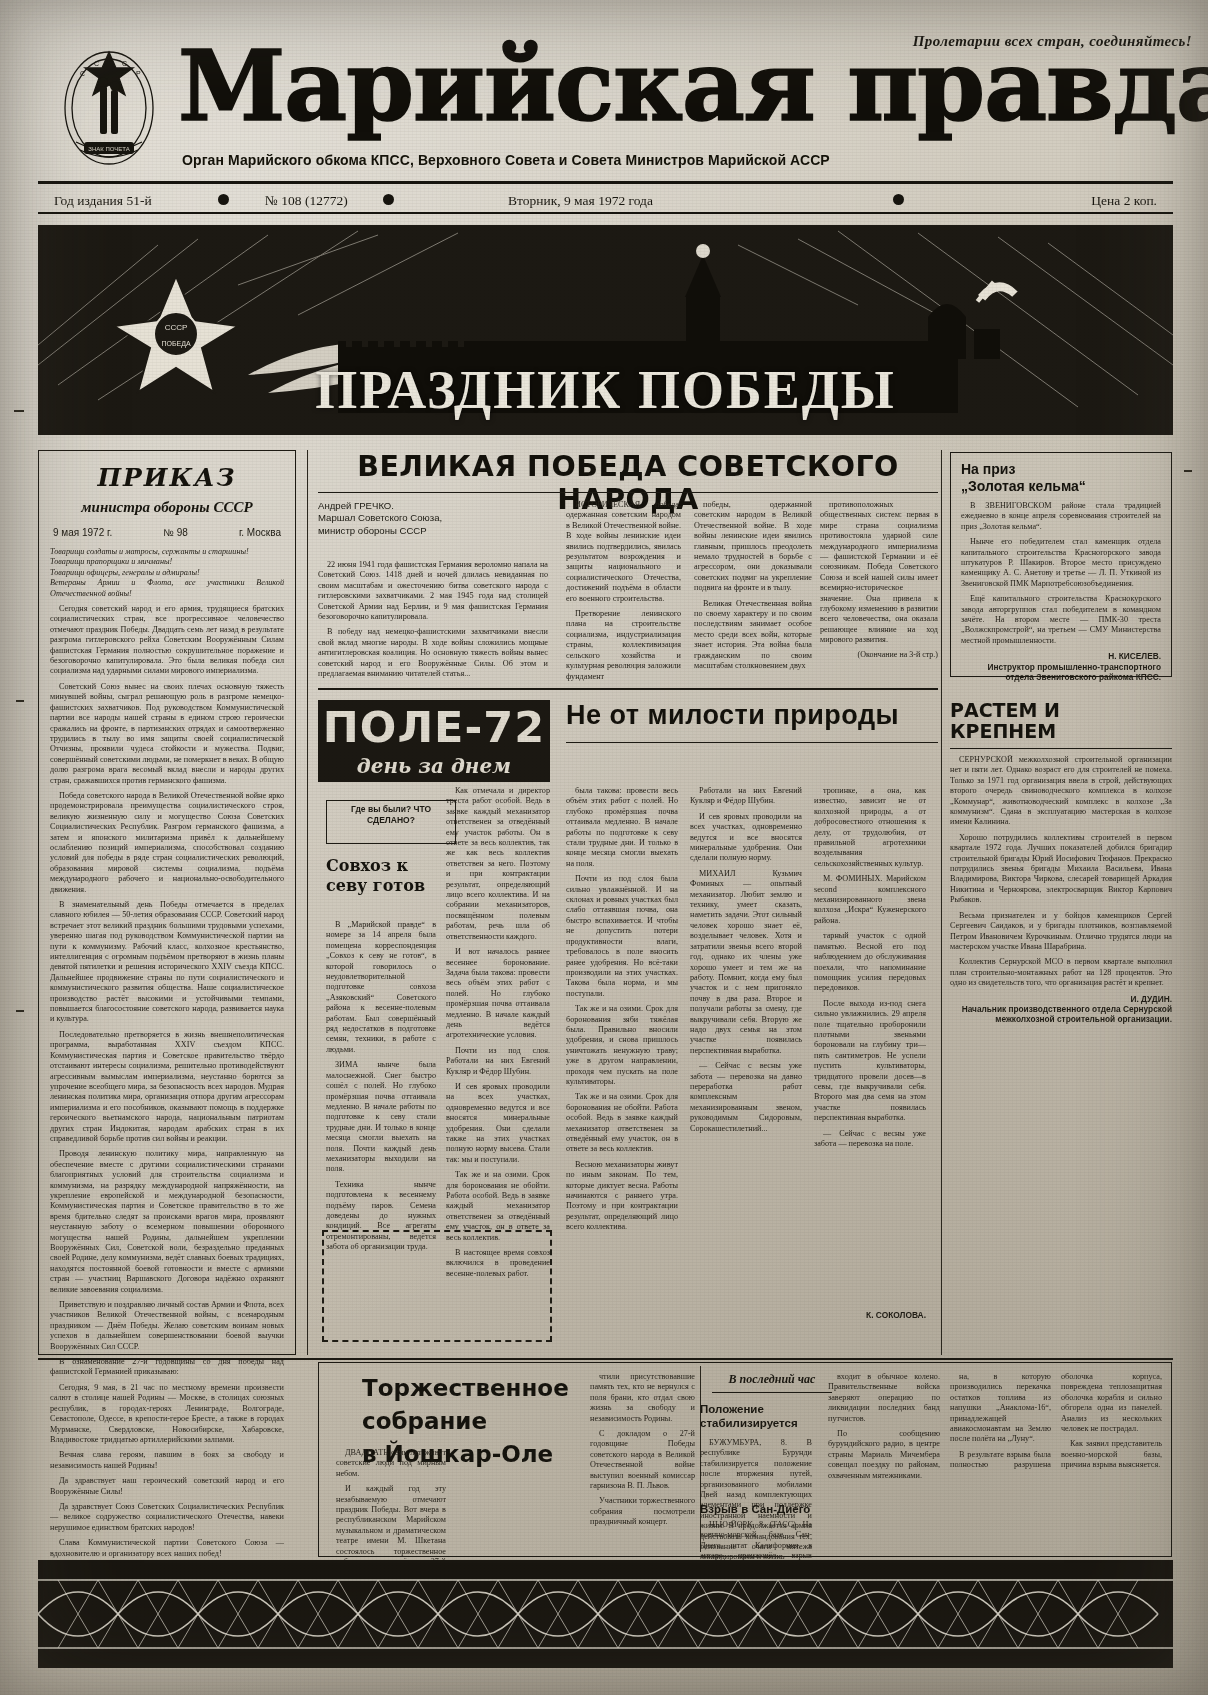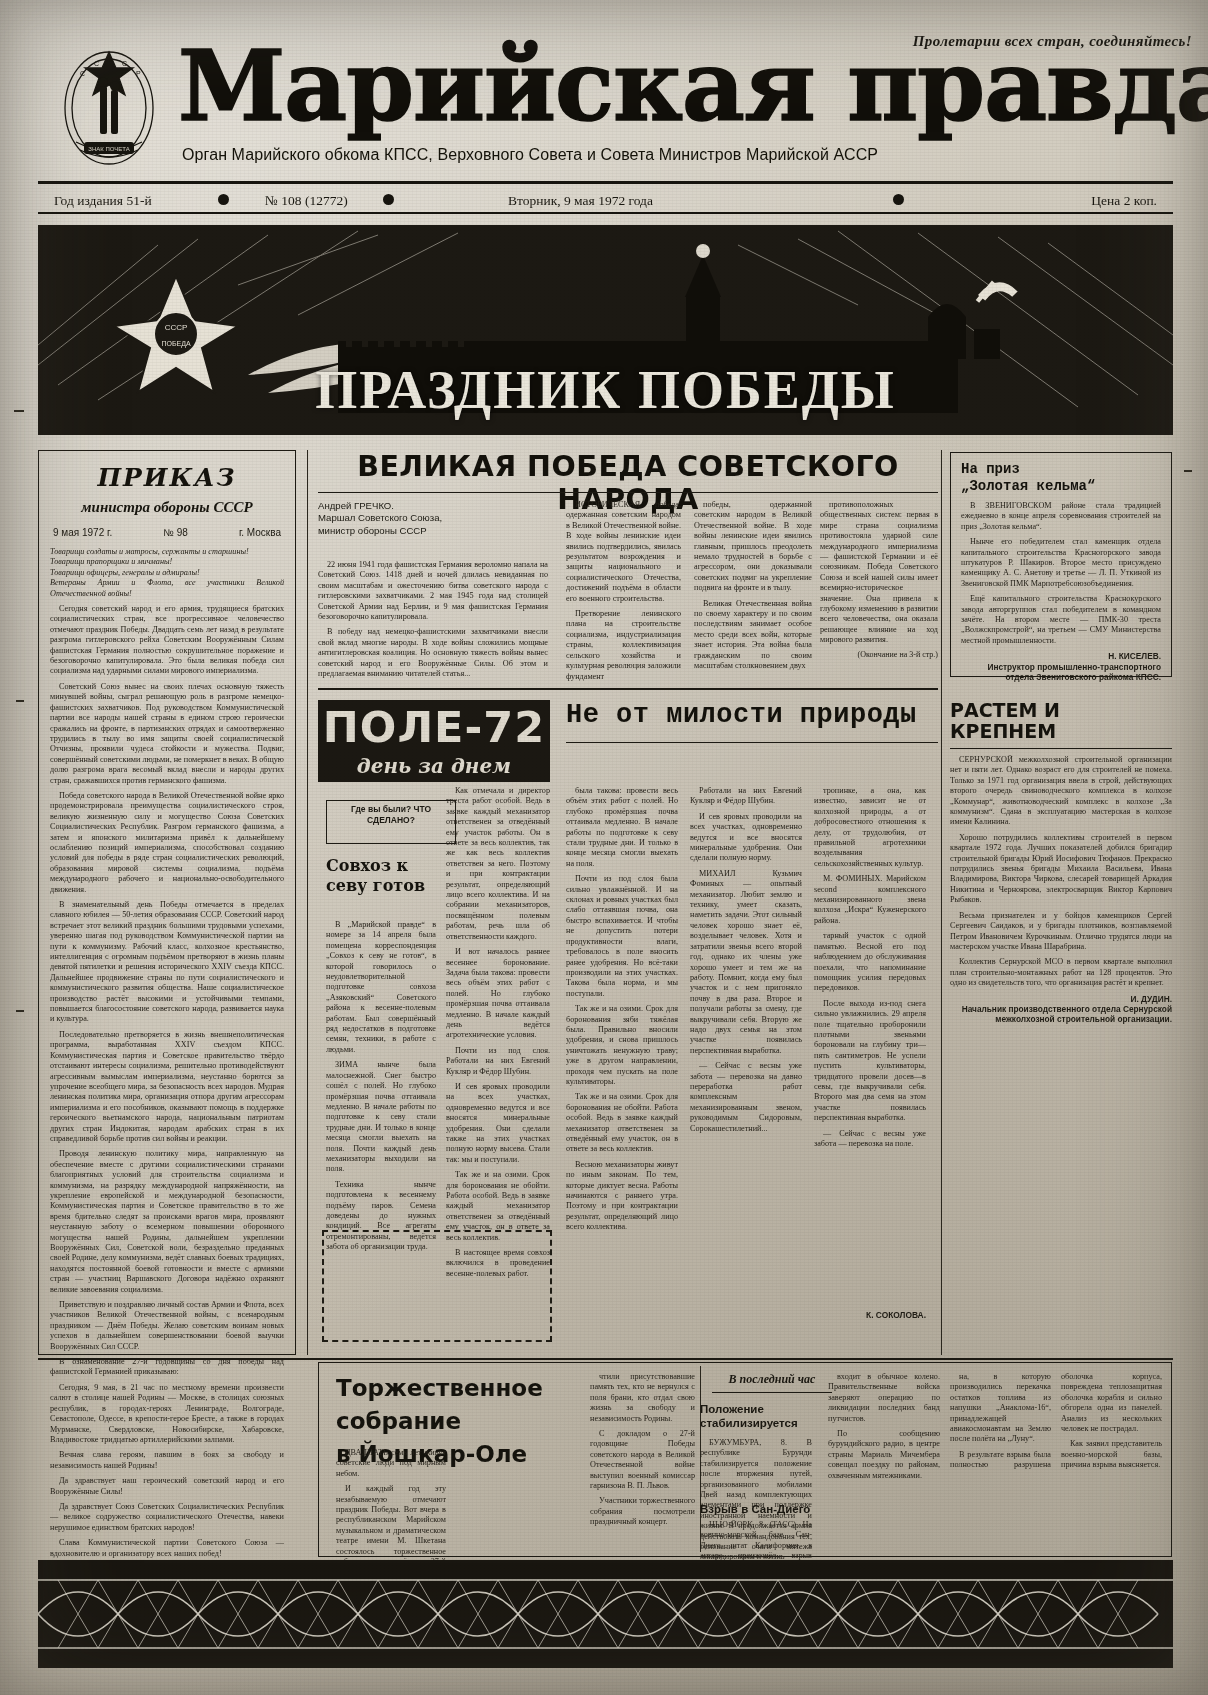--- a/index.html
+++ b/index.html
@@ -39,22 +39,22 @@
   .mast-title{
     position:absolute;left:140px;top:-6px;
     font-family:"DejaVu Serif","Liberation Serif",serif;
     font-weight:bold;font-size:97px;line-height:1;
     color:#110f0a;letter-spacing:-1px;
     -webkit-text-stroke:1.6px #110f0a;
     white-space:nowrap;
   }
   .order-emblem{position:absolute;left:12px;top:2px;width:118px;height:128px;}
   .mast-sub{
-    position:absolute;left:144px;top:102px;width:1020px;
-    font-family:"Liberation Sans",sans-serif;font-size:16px;font-weight:400;
+    position:absolute;left:144px;top:108px;width:1020px;
+    font-family:"Liberation Sans",sans-serif;font-size:14px;font-weight:700;
     color:#141209;letter-spacing:.1px;white-space:nowrap;
   }
   .rule-heavy{position:absolute;left:38px;width:1135px;background:#16140e;}
   .infoline{
     position:absolute;left:38px;top:190px;width:1135px;height:22px;
     font-family:"Liberation Serif",serif;font-size:13.5px;color:#1a1811;
   }
   .infoline span.cell{position:absolute;white-space:nowrap;}
   .dot{position:absolute;width:11px;height:11px;border-radius:50%;background:#16140e;top:4px;}
 
@@ -107,21 +107,21 @@
     font-family:"Liberation Serif",serif;font-style:italic;font-size:9.4px;
     line-height:12px;text-align:right;margin:7px 12px 0 0;color:#1d1a12;
   }
 
   
   #lead-hl{left:318px;top:450px;width:620px;height:34px;font-size:28.5px;text-align:center;}
   .byline{
     font-family:"Liberation Sans",sans-serif;font-size:9.6px;line-height:12.4px;color:#222018;
   }
   .rail-h{
-    font-family:Liberation Mono, monospace;font-weight:bold;
+    font-family:Liberation Sans, sans-serif;font-weight:bold;
     font-size:14px;line-height:17px;color:#15130d;
   }
   .rail-h2{
     font-family:"DejaVu Sans","Liberation Sans",sans-serif;font-weight:bold;
     font-size:19px;line-height:21px;color:#15130d;
   }
   .rail-sig{font-family:"Liberation Sans",sans-serif;font-size:8.3px;line-height:10.4px;
     text-align:right;font-weight:bold;color:#201d15;}
 
   
@@ -142,21 +142,21 @@
     border:1.5px solid #1d1a13;padding:3px 5px;box-sizing:border-box;
     font-family:"Liberation Sans",sans-serif;font-weight:bold;color:#1d1a13;
     text-align:center;
   }
   .dashed{border:2px dashed #1f1c14;box-sizing:border-box;}
 
   
   #bottombox{left:318px;top:1335px;width:854px;height:215px;}
   #tors{
     font-family:"DejaVu Sans","Liberation Sans",sans-serif;font-weight:bold;
-    font-size:23px;line-height:33px;color:#15130d;
+    font-size:23px;line-height:33px;color:#15130d;margin-left:26px;
   }
   .small-h{
     font-family:"Liberation Sans",sans-serif;font-weight:bold;font-size:11.5px;
     line-height:14px;color:#1b1811;
   }
   .ital-h{
     font-family:"Liberation Serif",serif;font-style:italic;font-weight:bold;
     font-size:12px;color:#1b1811;text-align:center;
   }
   
@@ -357,21 +357,21 @@
       <p>Как отмечала и директор треста работ особой. Ведь в заявке каждый механизатор ответственен за отведённый ему участок работы. Он в ответе за весь коллектив, так же как весь коллектив ответствен за него. Поэтому и при контрактации результат, определяющий лицо всего коллектива. И на собрании механизаторов, посвящённом полевым работам, речь шла об ответственности каждого.</p>
       <p>И вот началось раннее весеннее боронование. Задача была такова: провести весь объём этих работ с полей. Но глубоко промёрзшая почва оттаивала медленно. В начале каждый день ведётся агротехнические условия.</p>
       <p>Почти из под слоя. Работали на них Евгений Кукляр и Фёдор Шубин.</p>
       <p>И сев яровых проводили на всех участках, одновременно ведутся и все вносятся минеральные удобрения. Они сделали также на этих участках полную норму высева. Стали так: мы и поступали.</p>
       <p>Так же и на озими. Срок для боронования не обойти. Работа особой. Ведь в заявке каждый механизатор ответственен за отведённый ему участок, он в ответе за весь коллектив.</p>
       <p>В настоящее время совхоз включился в проведение весенне-полевых работ.</p>
     </div>
 
   <div class="sheet dashed" style="left:322px;top:1230px;width:230px;height:112px;"></div>
 
-  <div class="sheet hl-main" id="miloserd" style="font-family:Liberation Mono, monospace;">Не от милости природы</div>
+  <div class="sheet hl-main" id="miloserd" style="font-family:Liberation Sans, sans-serif;">Не от милости природы</div>
   <div class="hr" style="left:566px;top:742px;width:372px;height:1px;"></div>
 
   <div class="sheet body-txt" id="mil-c1" style="left:566px;top:786px;width:112px;height:554px;">
       <p>была такова: провести весь объём этих работ с полей. Но глубоко промёрзшая почва оттаивала медленно. В начале работы по подготовке к севу стали трудные дни. И только в конце месяца смогли выехать на поля.</p>
       <p>Почти из под слоя была сильно увлажнённой. И на склонах и ровных участках был слабо оттаявшая почва, она быстро вспахивается. И чтобы не допустить потери продуктивности влаги, требовалось в поле вносить ранее удобрения. Но всё-таки производили на этих участках. Такова была норма, и мы поступали.</p>
       <p>Так же и на озими. Срок для боронования зяби тяжёлая была. Правильно вносили удобрения, и снова пришлось унич­тожать ненужную траву; уже в другом направлении, проходя чем пускать на поле культиваторы.</p>
       <p>Так же и на озими. Срок для боронования не обойти. Работа особой. Ведь в заявке каждый механизатор ответственен за отведённый ему участок, он в ответе за весь коллектив.</p>
       <p>Весною механизаторы живут по иным законам. По тем, которые диктует весна. Работы начинаются с раннего утра. Поэтому и при контрактации результат, определяющий лицо всего коллектива.</p>
     </div>
   <div class="sheet body-txt" id="mil-c2" style="left:690px;top:786px;width:112px;height:554px;">

